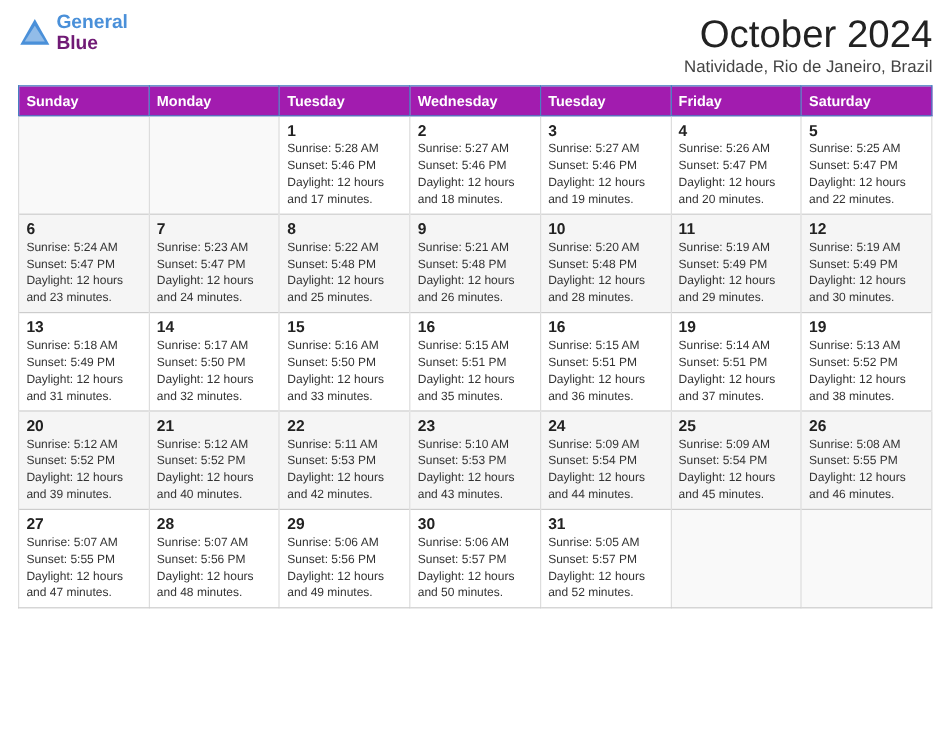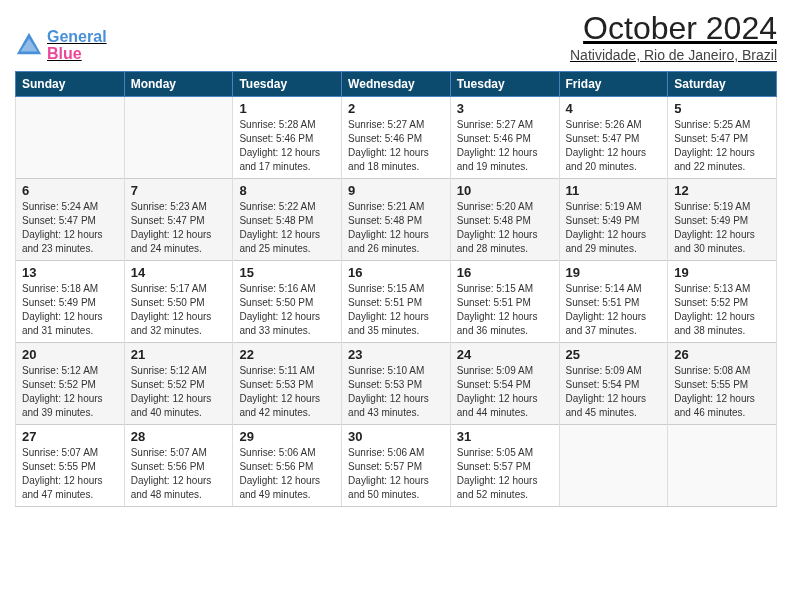--- a/index.html
+++ b/index.html
@@ -10,23 +10,22 @@
       height: 612px;
       overflow: hidden;
     }
     .container {
       width: 792px;
       padding: 10px 15px 10px 15px;
     }
     .header {
       display: flex;
       justify-content: space-between;
-      align-items: flex-end;
+      align-items: flex-start;
       margin-bottom: 8px;
-      text-decoration: underline;
     }
     .logo {
       display: flex;
       align-items: center;
       gap: 4px;
     }
     .logo-icon {
       width: 28px;
       height: 28px;
     }
@@ -41,21 +40,21 @@
     .subtitle {
       font-size: 14px;
       color: #444;
     }
     table {
       width: 100%;
       border-collapse: collapse;
       font-size: 11px;
     }
     thead tr th {
-      background-color: #0c4a6e;
+      background-color: #a21caf;
       color: #fff;
       text-align: left;
       padding: 5px 6px;
       font-size: 12px;
       font-weight: bold;
       border: 1px solid #4a7fc1;
       margin-left: 40px;
     }
     tbody tr {
       border-bottom: 1px solid #ccc;
@@ -99,21 +98,21 @@
   <div class="header">
     <div class="logo">
       <svg class="logo-icon" viewBox="0 0 30 30">
         <polygon points="15,2 28,25 2,25" fill="#4a90d9"></polygon>
         <polygon points="15,8 24,22 6,22" fill="#fff" opacity="0.4"></polygon>
       </svg>
       <div>
         <div style="font-size:16px;font-weight:bold;color:#333;line-height:1.1;">
           <span style="color:#4a90d9;">General</span>
         </div>
-        <div style="font-size:16px;font-weight:bold;color:#ec4899;line-height:1.1;">Blue</div>
+        <div style="font-size:16px;font-weight:bold;color:#701a75;line-height:1.1;">Blue</div>
       </div>
     </div>
     <div class="title-block">
       <div class="month-title">October 2024</div>
       <div class="subtitle">Natividade, Rio de Janeiro, Brazil</div>
     </div>
   </div>
 
   <table>
     <thead>

